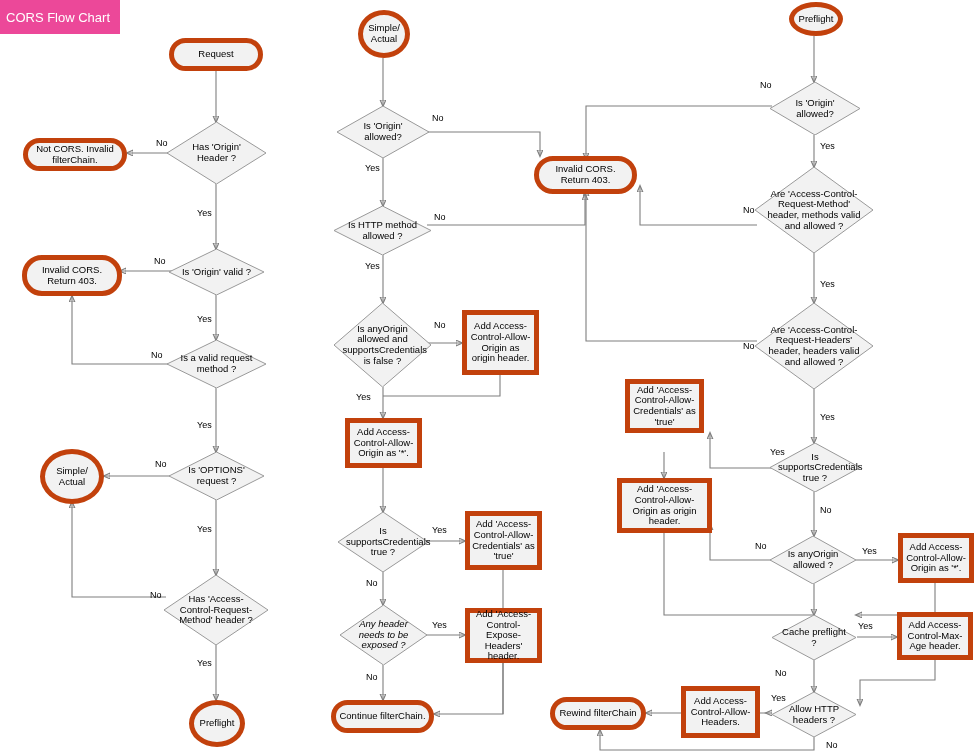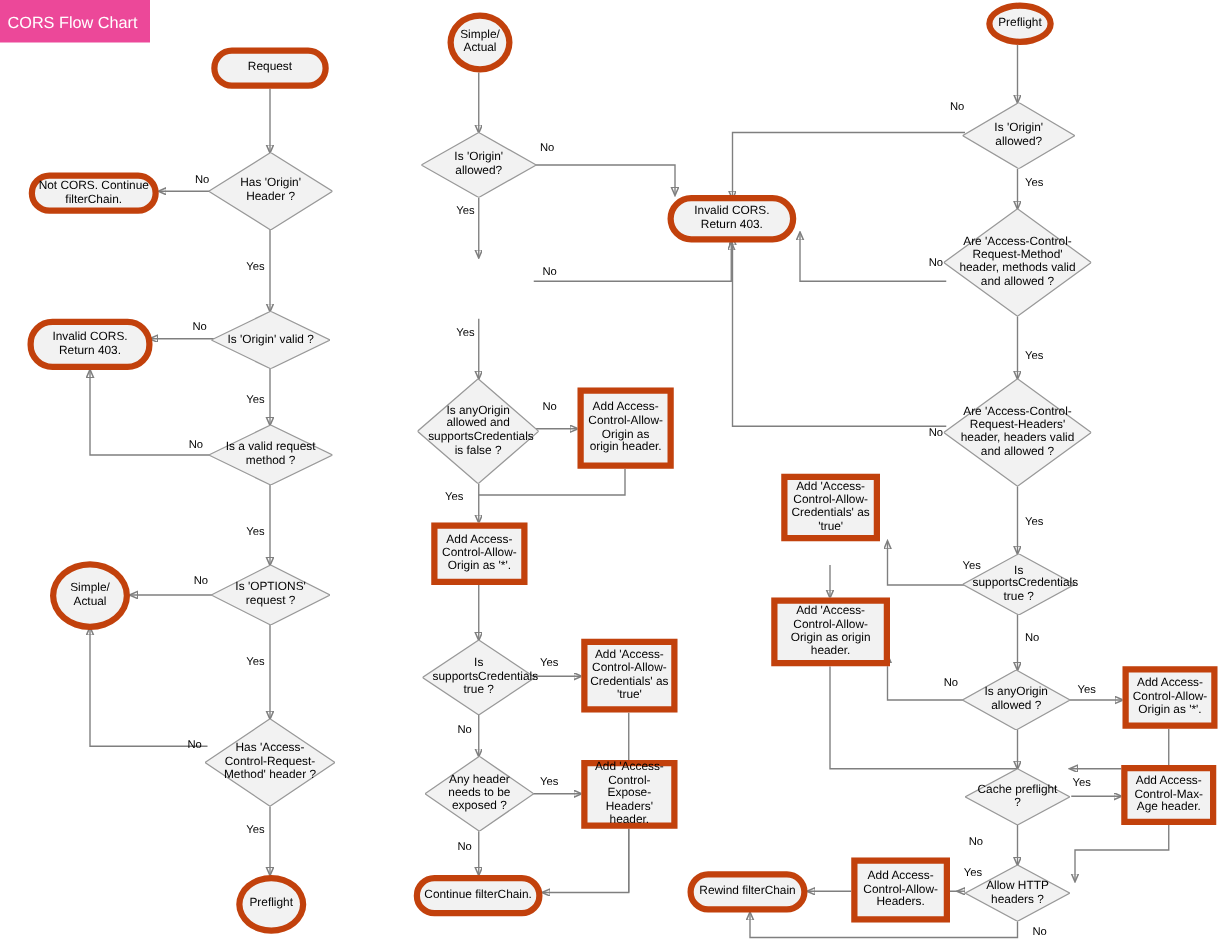--- a/index.html
+++ b/index.html
@@ -96,21 +96,21 @@
 
   <div class="node term" style="left:169px;top:38px;width:94px;height:33px;">Request</div>
 
   <div class="node diamond" style="left:167px;top:122px;width:99px;height:62px;">
     <svg class="dshape" viewBox="0 0 99 62" preserveAspectRatio="none">
         <polygon points="49.5,0 99,31 49.5,62 0,31"></polygon>
       </svg>
     <span class="dlabel">Has 'Origin' Header ?</span>
   </div>
 
-  <div class="node term" style="left:23px;top:138px;width:104px;height:33px;">Not CORS. Continue filterChain.</div>
+  <div class="node term" style="left:23px;top:138px;width:104px;height:33px;">Not CORS. Invalid filterChain.</div>
 
   <div class="node diamond" style="left:169px;top:249px;width:95px;height:46px;">
     <svg class="dshape" viewBox="0 0 95 46" preserveAspectRatio="none">
         <polygon points="47.5,0 95,23 47.5,46 0,23"></polygon>
       </svg>
     <span class="dlabel">Is 'Origin' valid ?</span>
   </div>
 
   <div class="node term" style="left:22px;top:255px;width:100px;height:41px;">Invalid CORS. Return 403.</div>
 
@@ -152,20 +152,26 @@
 
   <div class="node ellipse" style="left:358px;top:10px;width:52px;height:48px;">Simple/ Actual</div>
 
   <div class="node diamond" style="left:337px;top:106px;width:92px;height:52px;">
     <svg class="dshape" viewBox="0 0 92 52" preserveAspectRatio="none">
         <polygon points="46,0 92,26 46,52 0,26"></polygon>
       </svg>
     <span class="dlabel">Is 'Origin' allowed?</span>
   </div>
 
+  <div class="node diamond" style="left:334px;top:206px;width:97px;height:49px;">
+    <svg class="dshape" viewBox="0 0 97 49" preserveAspectRatio="none">
+        <polygon points="48.5,0 97,24.5 48.5,49 0,24.5"></polygon>
+      </svg>
+    <span class="dlabel">Is HTTP method allowed ?</span>
+  </div>
 
   <div class="node diamond" style="left:334px;top:303px;width:97px;height:84px;">
     <svg class="dshape" viewBox="0 0 97 84" preserveAspectRatio="none">
         <polygon points="48.5,0 97,42 48.5,84 0,42"></polygon>
       </svg>
     <span class="dlabel">Is anyOrigin allowed and supportsCredentials is false ?</span>
   </div>
 
   <div class="node rect" style="left:462px;top:310px;width:77px;height:65px;">Add Access-Control-Allow-Origin as origin header.</div>
 
@@ -173,21 +179,21 @@
 
   <div class="node diamond" style="left:338px;top:512px;width:90px;height:60px;">
     <svg class="dshape" viewBox="0 0 90 60" preserveAspectRatio="none">
         <polygon points="45,0 90,30 45,60 0,30"></polygon>
       </svg>
     <span class="dlabel">Is supportsCredentials true ?</span>
   </div>
 
   <div class="node rect" style="left:465px;top:511px;width:77px;height:59px;">Add 'Access-Control-Allow-Credentials' as 'true'</div>
 
-  <div class="node diamond" style="left:340px;top:605px;width:87px;height:60px;">
+  <div class="node diamond" style="left:340px;top:605px;width:87px;height:60px;font-style:italic;">
     <svg class="dshape" viewBox="0 0 87 60" preserveAspectRatio="none">
         <polygon points="43.5,0 87,30 43.5,60 0,30"></polygon>
       </svg>
     <span class="dlabel">Any header needs to be exposed ?</span>
   </div>
 
   <div class="node rect" style="left:465px;top:608px;width:77px;height:55px;">Add 'Access-Control-Expose-Headers' header.</div>
 
   <div class="node term" style="left:331px;top:700px;width:103px;height:33px;">Continue filterChain.</div>
 

